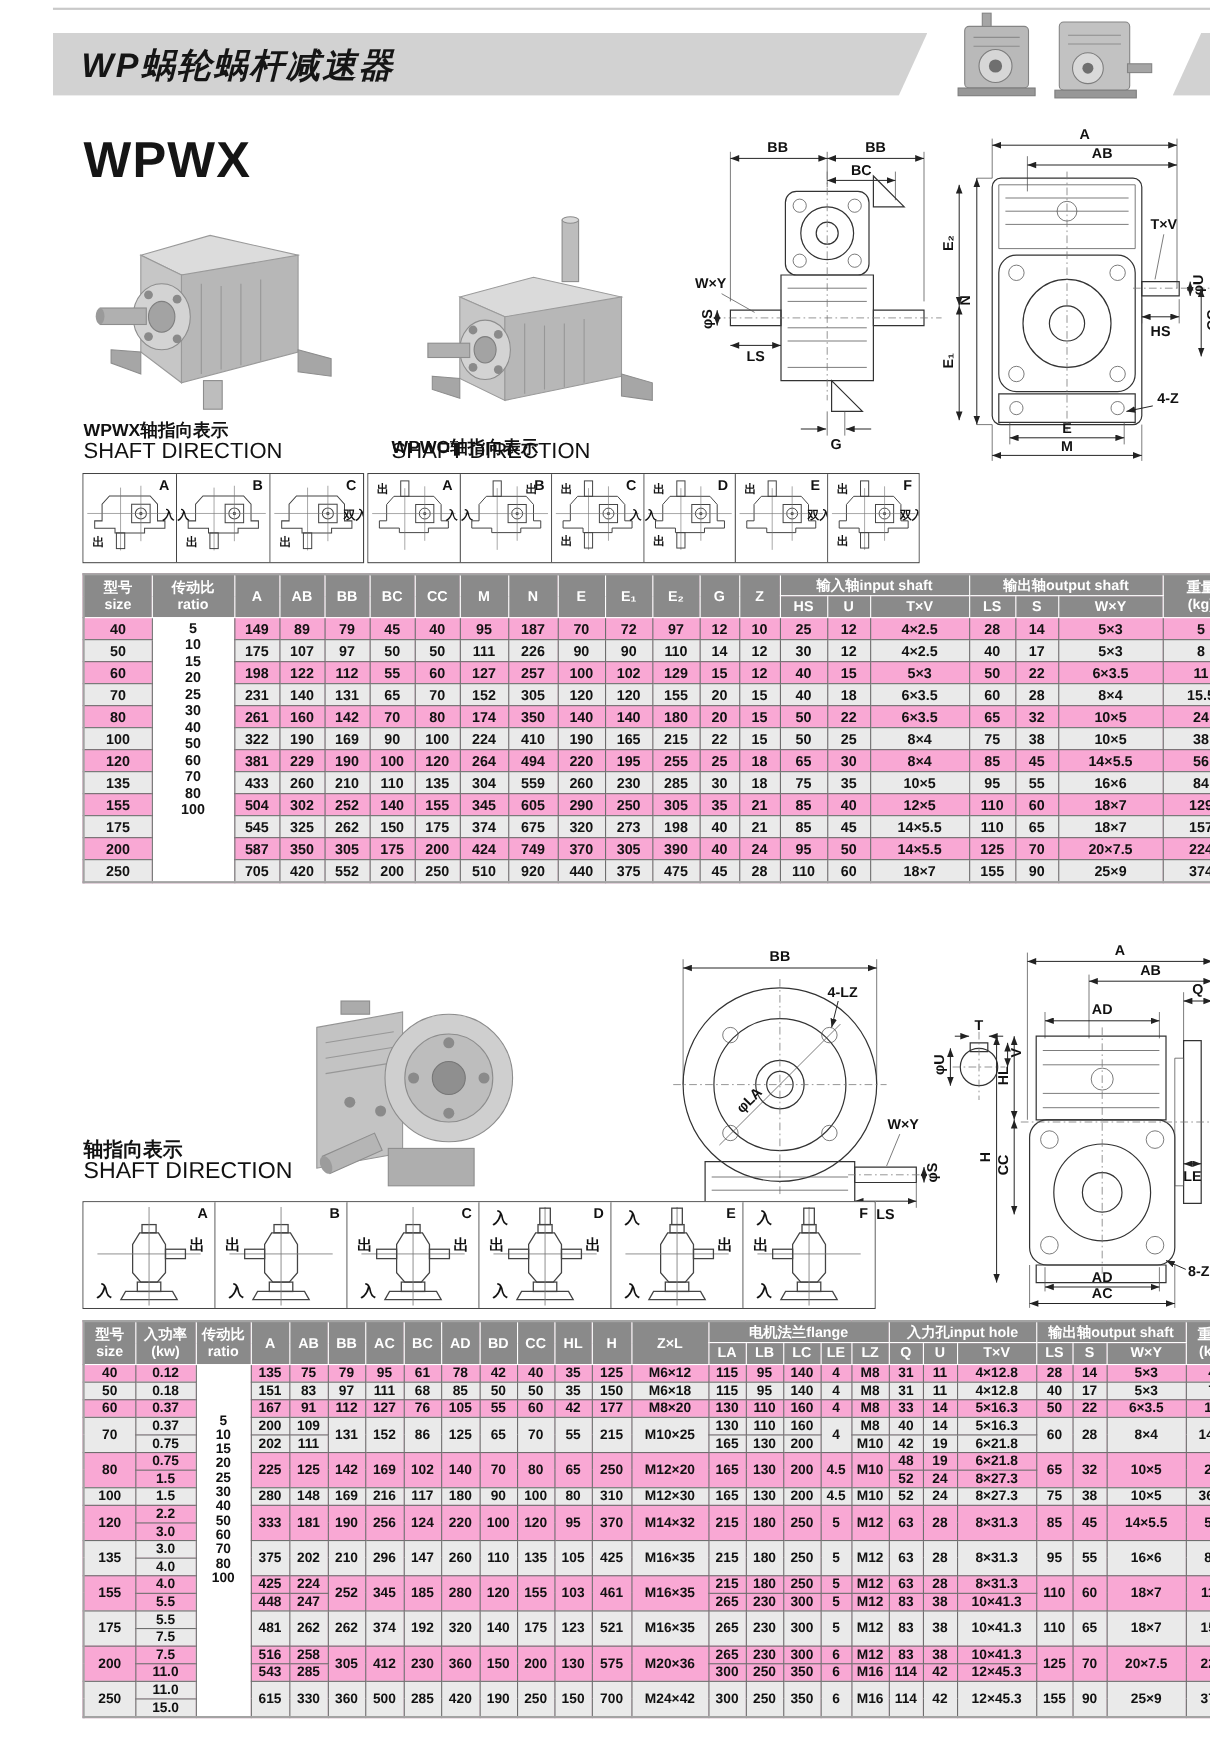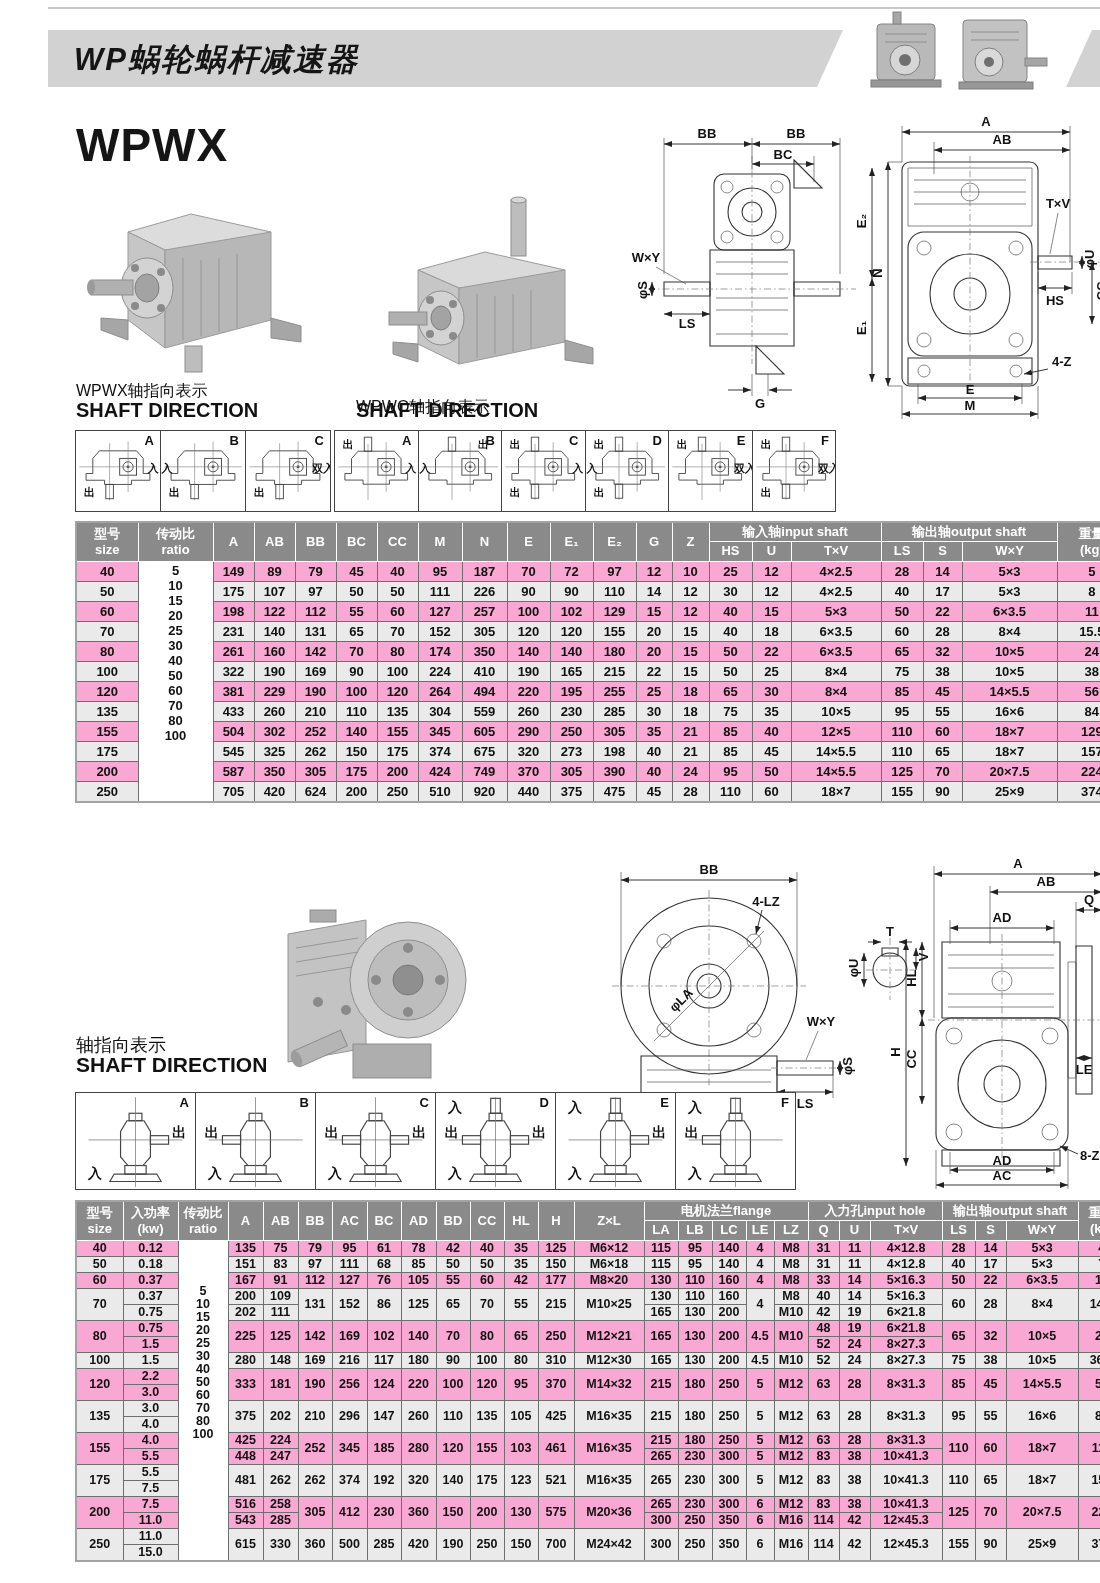--- a/index.html
+++ b/index.html
@@ -8,22 +8,22 @@
   .abs{position:absolute;}
   
   .topline{position:absolute;left:0;top:7px;width:1100px;height:2px;background:#c9c9c9;}
   .band{position:absolute;left:0;top:30px;width:795px;height:57px;background:#d2d2d2;
         clip-path:polygon(0 0,100% 0,calc(100% - 26px) 100%,0 100%);}
   .band-right{position:absolute;left:1018px;top:30px;width:82px;height:57px;background:#d2d2d2;
         clip-path:polygon(26px 0,100% 0,100% 100%,0 100%);}
   .band-title{position:absolute;left:26px;top:9px;font-size:31px;font-weight:bold;font-style:italic;
         color:#151515;letter-spacing:2px;white-space:nowrap;}
   .sec-title{position:absolute;font-size:46px;font-weight:900;color:#151515;letter-spacing:1px;}
-  .cn-label{position:absolute;font-size:16px;font-weight:normal;color:#111;}
-  .en-label{position:absolute;font-size:20px;font-weight:bold;color:#111;letter-spacing:0;}
+  .cn-label{position:absolute;font-size:16px;font-weight:bold;color:#111;}
+  .en-label{position:absolute;font-size:20px;font-weight:normal;color:#111;letter-spacing:0;}
   
   .dirrow{position:absolute;display:flex;border:1.5px solid #444;background:#fff;}
   .dircell{position:relative;border-right:1px solid #444;background:#fff;flex:0 0 auto;}
   .dircell:last-child{border-right:none;}
   .dirlabel{position:absolute;top:2px;right:6px;font-size:13px;font-weight:bold;color:#111;}
   .dircell svg{display:block;}
   
   .dtable{position:absolute;border-collapse:collapse;table-layout:fixed;width:1051px;
           border:2px solid #a3a3a3;background:#f9a8d4;}
   .dtable th{background:#8a8a8a;color:#fff;border:1px solid #fff;font-size:13px;font-weight:bold;
@@ -682,21 +682,21 @@
           <td>14×5.5</td>
           <td>125</td>
           <td>70</td>
           <td>20×7.5</td>
           <td>224</td>
         </tr>
         <tr class="sh">
           <td>250</td>
           <td>705</td>
           <td>420</td>
-          <td>624</td>
+          <td>552</td>
           <td>200</td>
           <td>250</td>
           <td>510</td>
           <td>920</td>
           <td>440</td>
           <td>375</td>
           <td>475</td>
           <td>45</td>
           <td>28</td>
           <td>110</td>
@@ -1160,21 +1160,21 @@
           <td rowspan="2">225</td>
           <td rowspan="2">125</td>
           <td rowspan="2">142</td>
           <td rowspan="2">169</td>
           <td rowspan="2">102</td>
           <td rowspan="2">140</td>
           <td rowspan="2">70</td>
           <td rowspan="2">80</td>
           <td rowspan="2">65</td>
           <td rowspan="2">250</td>
-          <td rowspan="2">M12×21</td>
+          <td rowspan="2">M12×20</td>
           <td rowspan="2">165</td>
           <td rowspan="2">130</td>
           <td rowspan="2">200</td>
           <td rowspan="2">4.5</td>
           <td rowspan="2">M10</td>
           <td>48</td>
           <td>19</td>
           <td>6×21.8</td>
           <td rowspan="2">65</td>
           <td rowspan="2">32</td>

